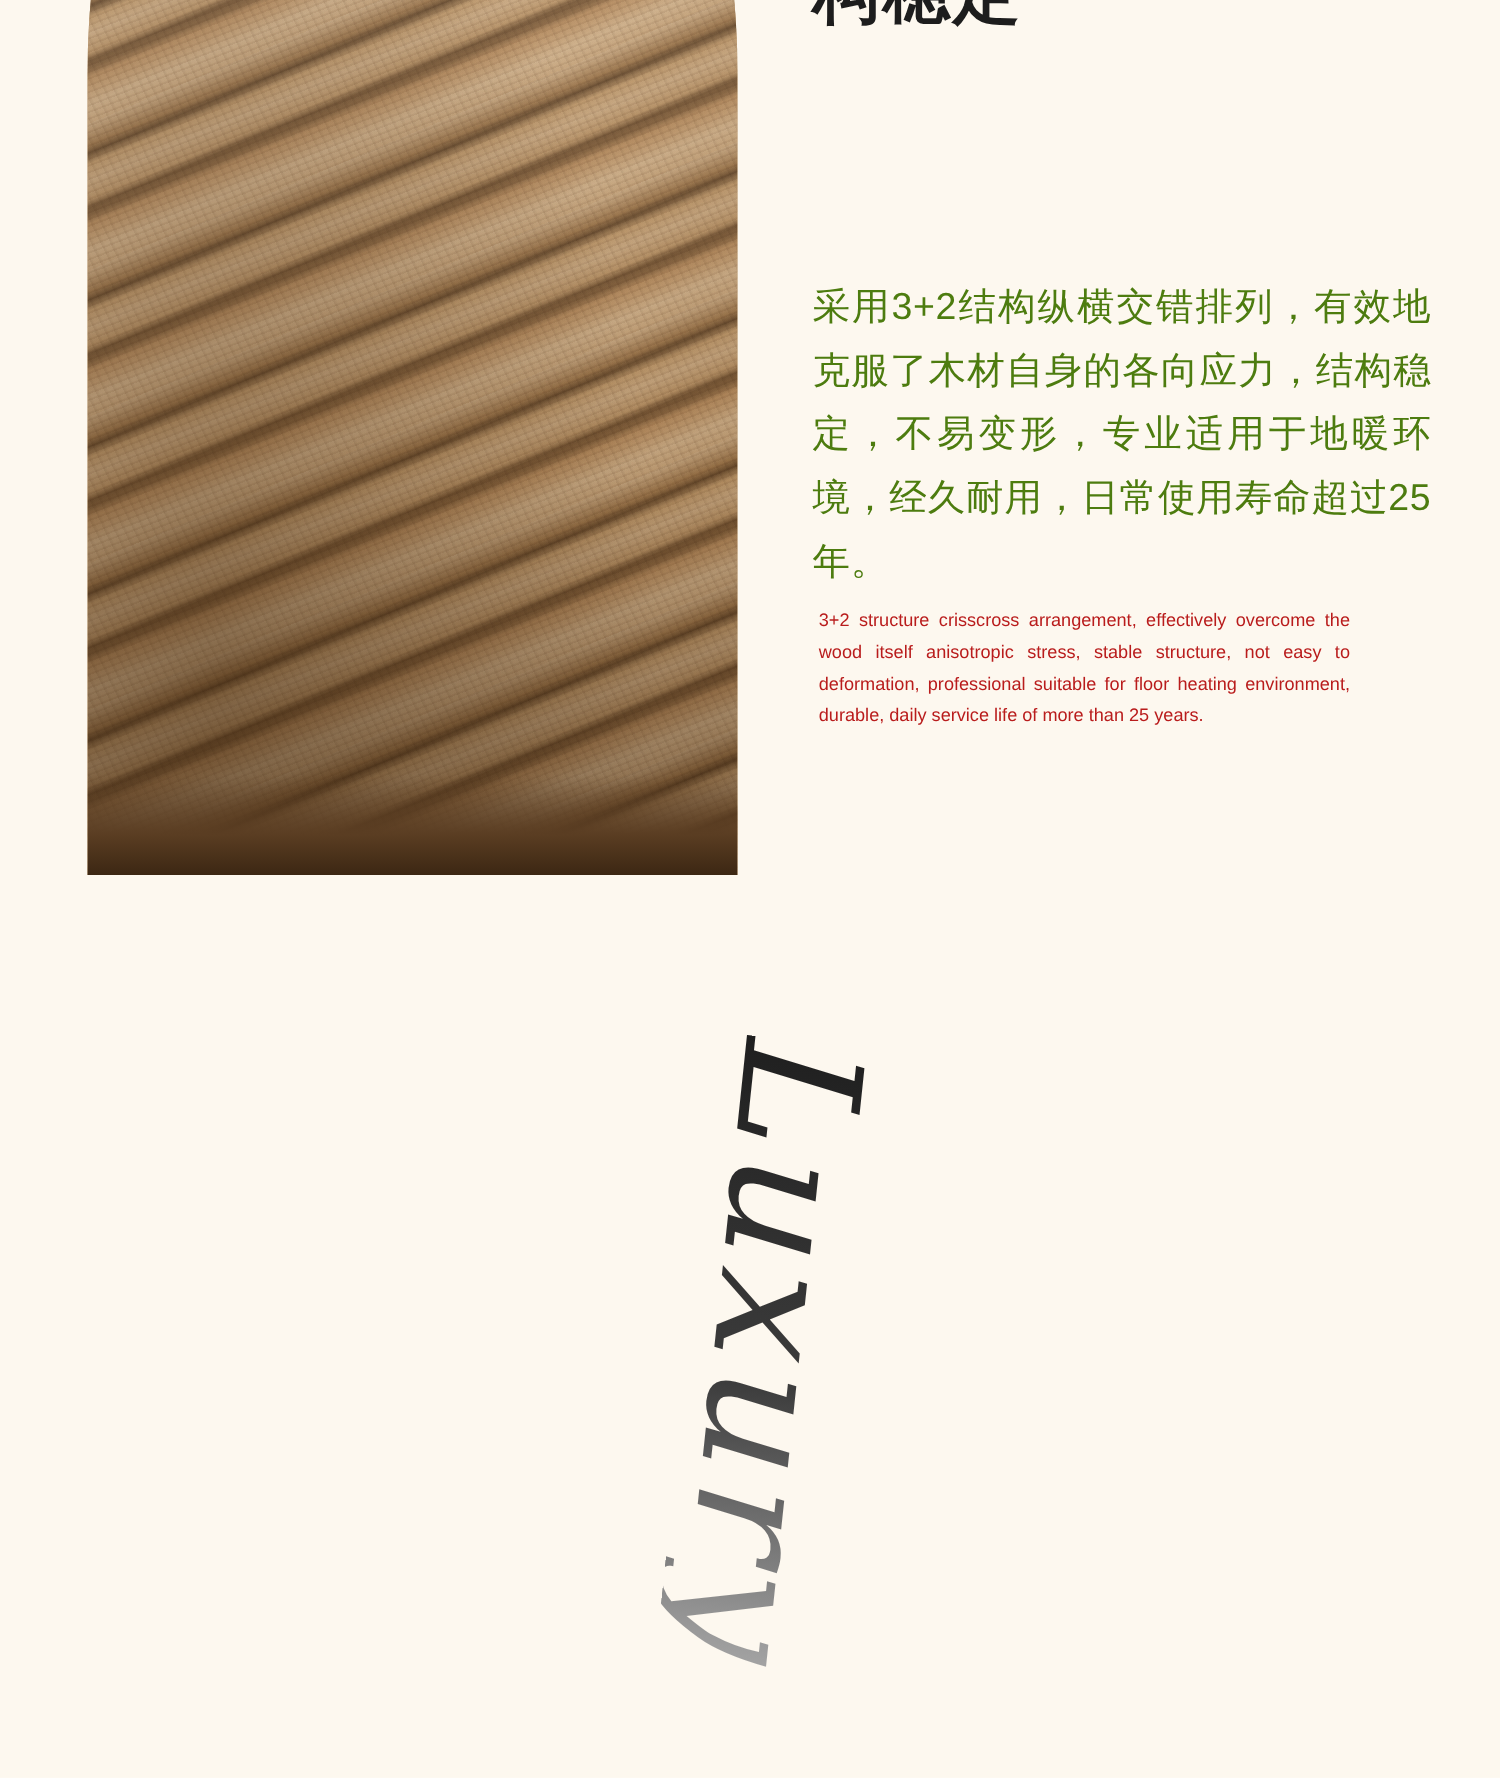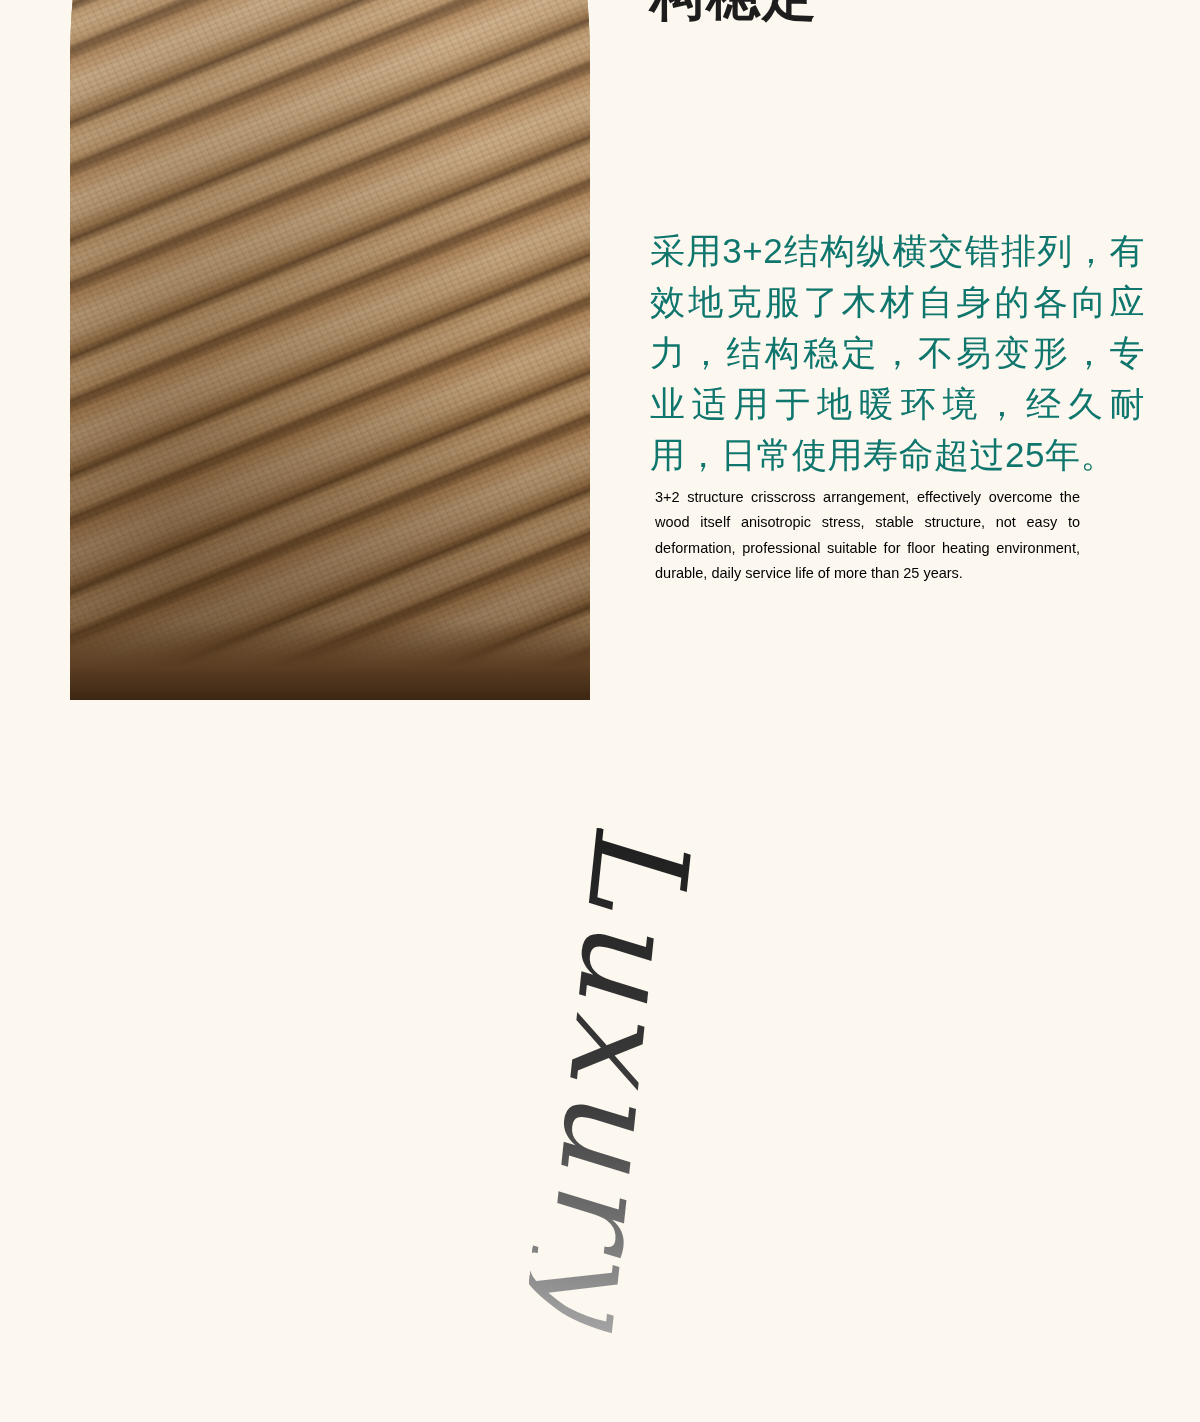--- a/index.html
+++ b/index.html
@@ -99,34 +99,34 @@
     color: #1d1d1d;
     letter-spacing: 2px;
     margin: 0;
     white-space: nowrap;
   }
   .paragraph-cn {
     position: absolute;
     left: 650px;
     top: 190px;
     width: 495px;
-    font-size: 35px;
+    font-size: 30px;
     line-height: 51px;
-    color: #0f766e;
+    color: #4d7c0f;
     letter-spacing: 0.5px;
     text-align: justify;
   }
   .paragraph-en {
     position: absolute;
     left: 655px;
     top: 470px;
     width: 425px;
     font-size: 14.5px;
     line-height: 25.5px;
-    color: #000000;
+    color: #b91c1c;
     text-align: justify;
     text-justify: inter-word;
   }
 
   
   .luxury-mark {
     position: absolute;
     left: 300px;
     top: 1075px;
     width: 620px;

